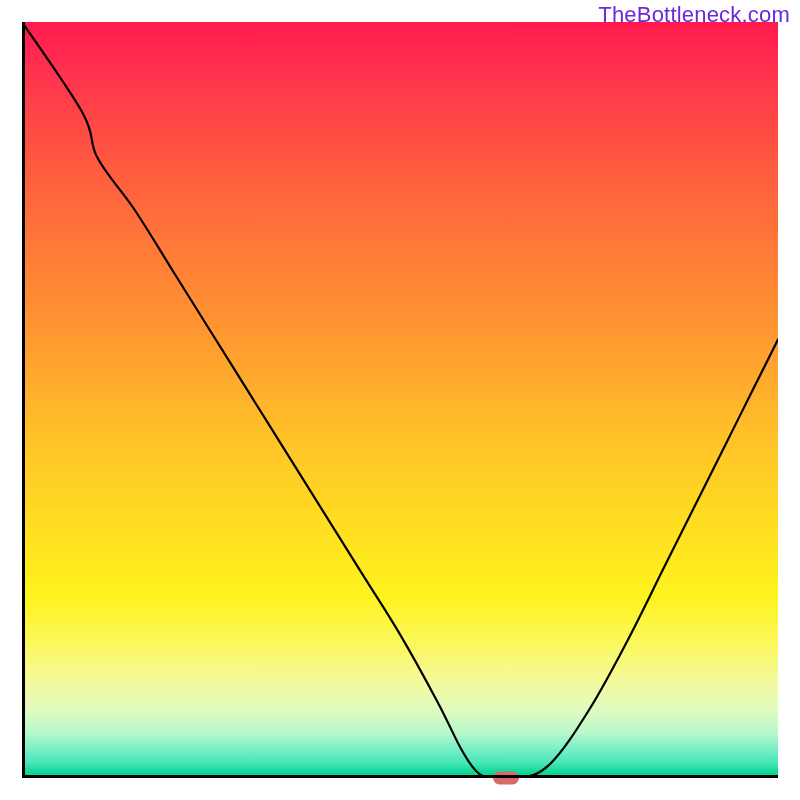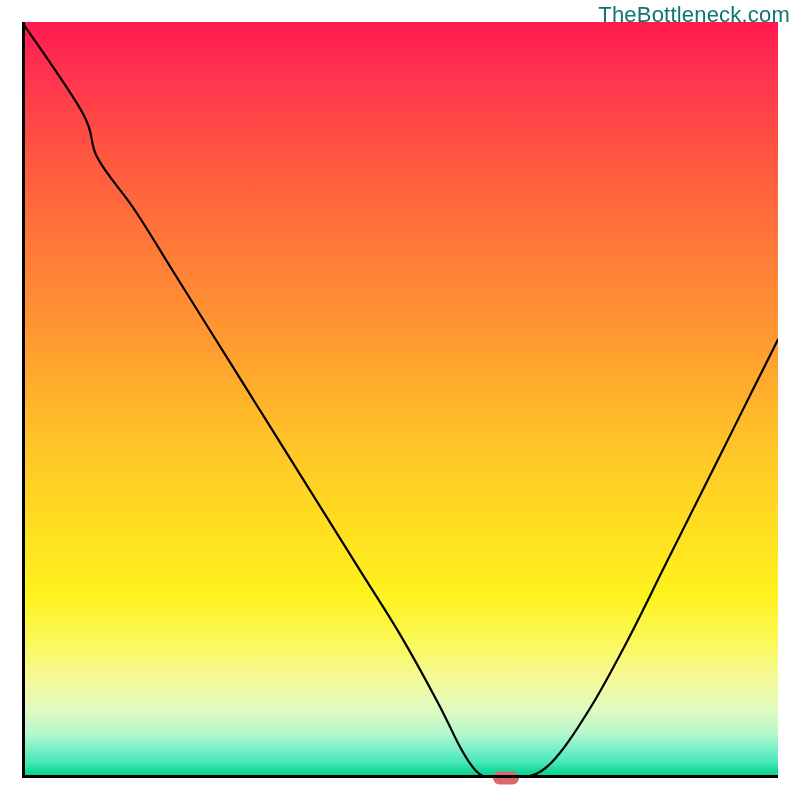--- a/index.html
+++ b/index.html
@@ -67,21 +67,21 @@
     height: 13px;
     border-radius: 7px;
     background: #d96a6a;
     transform: translate(-50%, -50%);
   }
   .watermark {
     position: absolute;
     top: 2px;
     right: 10px;
     font-size: 22px;
-    color: #0f766e;
+    color: #6d28d9;
     letter-spacing: 0.2px;
     font-weight: 500;
   }
 </style>
 </head>
 <body>
 
 <div class="chart-area">
   <div class="gradient-bg"></div>
 

